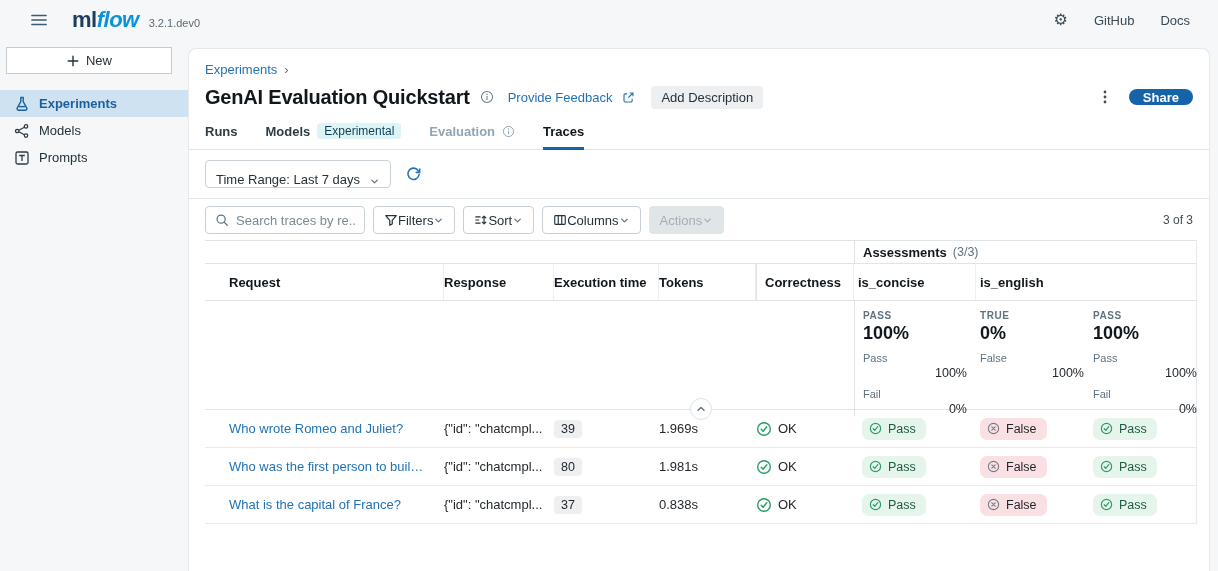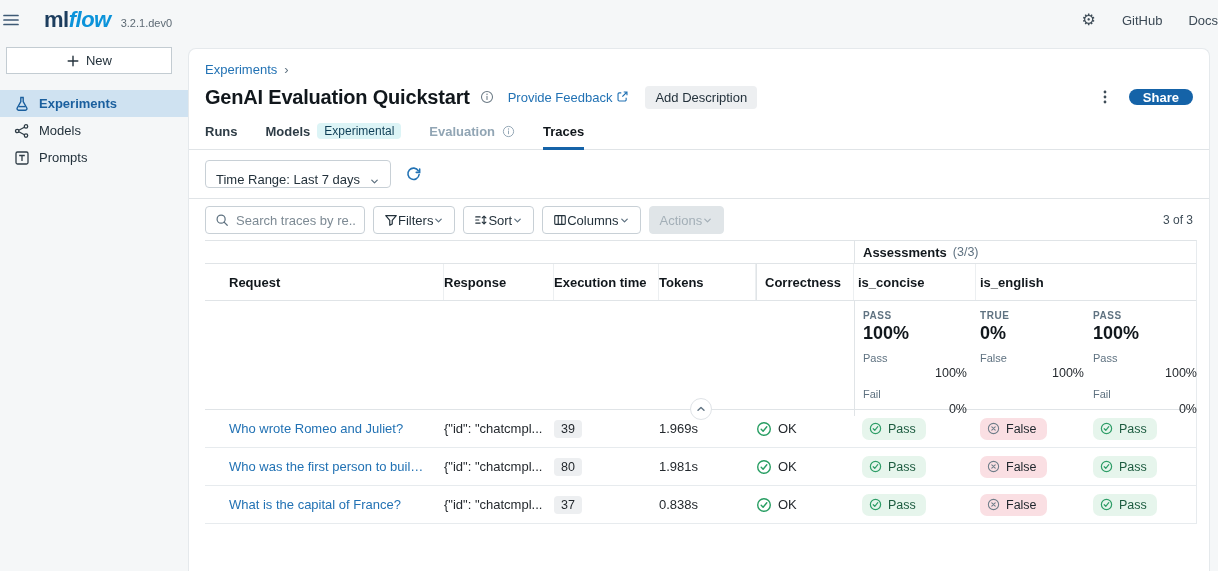--- a/index.html
+++ b/index.html
@@ -1,20 +1,20 @@
 <!DOCTYPE html>
 <html><head>
 <meta charset="utf-8">
 <style>
   *{margin:0;padding:0;box-sizing:border-box}
   html,body{width:1218px;height:571px}
   body{font-family:"Liberation Sans",sans-serif;background:#f5f7f8;position:relative;overflow:hidden;color:#11171c}
   svg{display:block;flex:none}
   
-  .topbar{position:absolute;top:0;left:0;right:0;height:40px;display:flex;align-items:center;padding:0 0}
+  .topbar{position:absolute;top:0;left:0;right:0;height:40px;display:flex;align-items:center;padding:0 28px}
   .hamburger{color:#3e5a75;margin:0 24px 0 2px;cursor:pointer}
   .logo{display:flex;align-items:baseline;cursor:pointer}
   .logo-ml{font-size:22px;font-weight:800;color:#1c3d5e;letter-spacing:-.5px}
   .logo-flow{font-size:22px;font-weight:700;font-style:italic;color:#0b93da;letter-spacing:-.5px}
   .version{font-size:11px;color:#5d6a74;margin-left:10px;padding-top:5px}
   .topbar-right{margin-left:auto;display:flex;align-items:center;gap:26px}
   .gear{font-size:16px;color:#3f4d58;cursor:pointer;line-height:1}
   .top-link{font-size:13px;color:#3c4a56;cursor:pointer}
   
   .sidebar{position:absolute;top:40px;left:0;width:188px;bottom:0}
@@ -25,21 +25,21 @@
   .nav-item .ic{color:#2e3c46}
   .nav-item.selected .ic{color:#1a5f9e}
   
   .card{position:absolute;left:188px;top:48px;right:8px;bottom:0;background:#fff;border:1px solid #e5e9ec;border-bottom:0;border-radius:8px 8px 0 0;padding:0 16px;overflow:hidden}
   .breadcrumb{margin-top:13px;font-size:13px;display:flex;align-items:center;gap:7px}
   .crumb-link{color:#2272b4;cursor:pointer}
   .crumb-sep{color:#5f7281;font-size:13px}
   .title-row{margin-top:6px;display:flex;align-items:center;gap:10px;height:28px}
   .page-title{font-size:20px;font-weight:700;letter-spacing:-.2px}
   .info-ic{color:#6b7a85}
-  .feedback{display:flex;align-items:flex-start;gap:4px;color:#2272b4;font-size:13px;font-weight:500;cursor:pointer;margin-left:4px}
+  .feedback{display:flex;align-items:center;gap:10px;color:#2272b4;font-size:13px;font-weight:500;cursor:pointer;margin-left:4px}
   .add-desc{background:#edeff1;border:none;border-radius:4px;font-size:13px;color:#24323c;padding:4px 10px;cursor:pointer;margin-left:6px;font-family:inherit}
   .title-spacer{flex:1}
   .kebab{color:#3f4d58;cursor:pointer;padding:2px 6px}
   .share-btn{background:#1563a8;color:#fff;border:none;border-radius:12px;font-size:13px;font-weight:700;height:16px;padding:0 14px;cursor:pointer;font-family:inherit}
   
   .tabs{margin:8px -16px 0;padding:0 16px;border-bottom:1px solid #e0e4e7;display:flex;gap:28px;align-items:flex-end}
   .tab{display:flex;align-items:center;gap:7px;font-size:13px;font-weight:700;color:#2e3c46;padding:4px 0 8px;border-bottom:3px solid transparent;margin-bottom:-1px;cursor:pointer;white-space:nowrap}
   .tab.active{color:#11171c;border-color:#1563a8}
   .tab.disabled{color:#91a5b4}
   .badge-exp{background:#dcf4f6;color:#0e3e56;font-size:12px;font-weight:500;padding:1px 7px;border-radius:4px}

